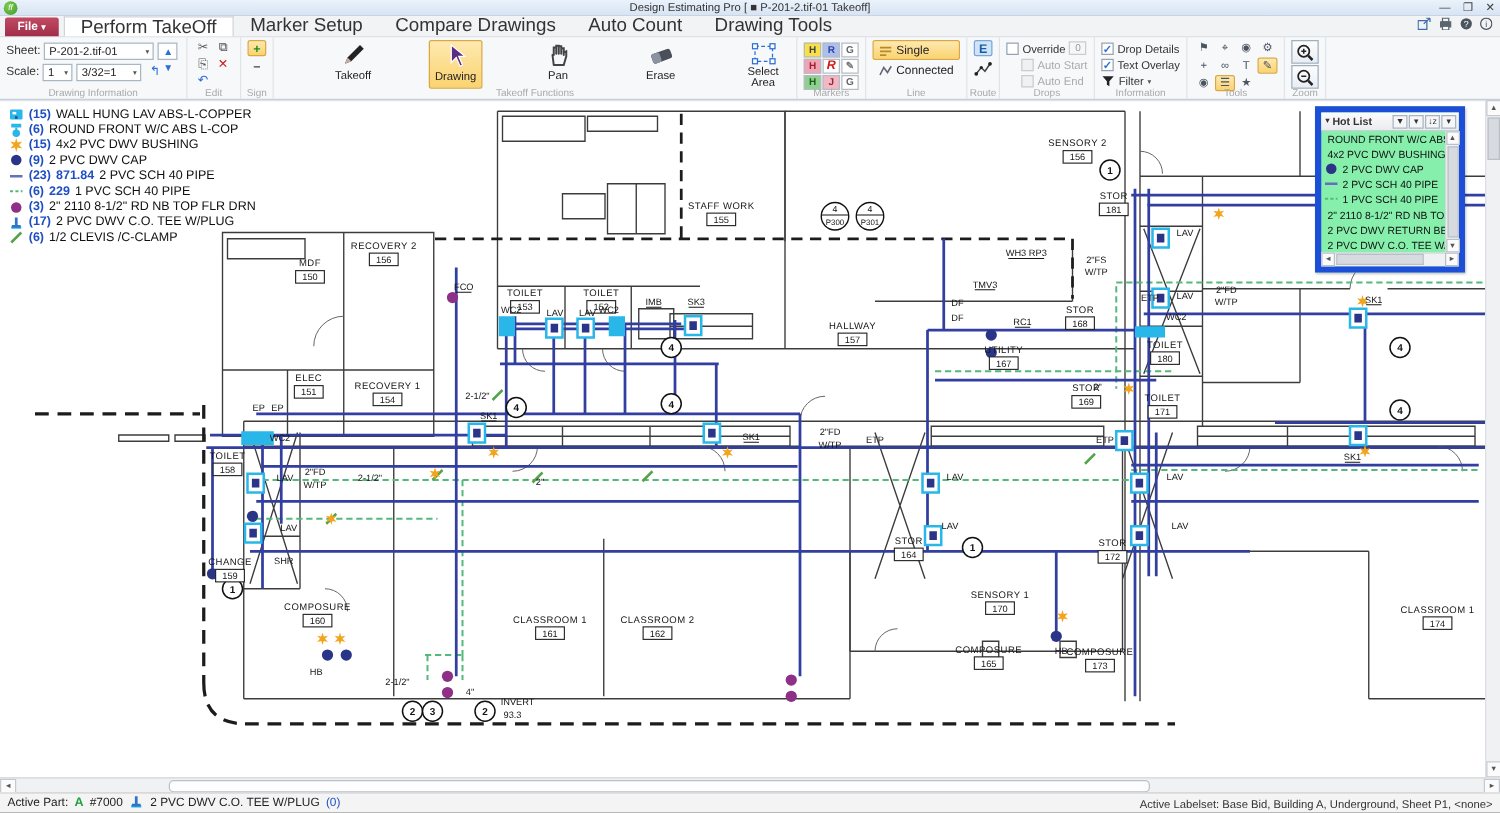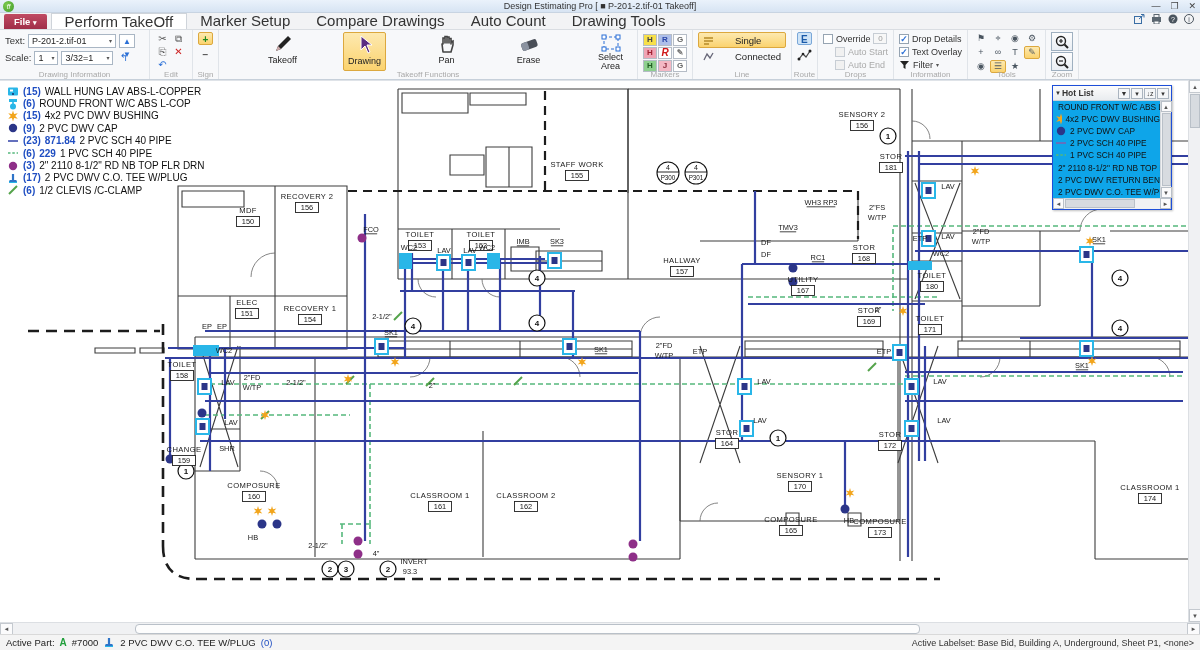--- a/index.html
+++ b/index.html
@@ -43,21 +43,21 @@
   .sqbtn { border:1px solid #a9b6c4; background:#fff; height:14px; width:16px; text-align:center;
     font-size:8px; color:#2a6fd6; line-height:13px; }
   .miniicon { width:15px; height:13px; font-size:10px; line-height:13px; text-align:center; color:#555; }
   .editgrid { display:grid; grid-template-columns:16px 16px; grid-auto-rows:13px; }
   .bigbtn { width:43px; text-align:center; font-size:9px; color:#222; padding-top:1px; border-radius:2px;margin-left:37px; }
   .bigbtn .bicon { height:22px; display:flex; align-items:center; justify-content:center; }
   .bigbtn.on { background:linear-gradient(#fde9b0,#fbd36f); border:1px solid #dca83e; }
   .tfrow { display:flex; gap:2px; }
   .mgrid { display:grid; grid-template-columns:repeat(3,14px); grid-auto-rows:12px; gap:1px; margin-top:2px; }
   .mcell { border:1px solid #b5bcc6; font-size:8px; font-weight:bold; text-align:center; line-height:10px; }
-  .linebtn { display:flex; align-items:center; gap:21px; height:16px; padding:0 4px; font-size:9.5px; border-radius:2px; border:1px solid transparent; }
+  .linebtn { display:flex; align-items:center; gap:3px; height:16px; padding:0 4px; font-size:9.5px; border-radius:2px; border:1px solid transparent; }
   .linebtn.on { background:linear-gradient(#fde9b0,#fbd36f); border-color:#dca83e; }
   .cbrow { display:flex; align-items:center; gap:3px; height:13px; font-size:9px; color:#333; }
   .cbrow.dis { color:#aaa;padding-left:12px; }
   .cb { width:10px; height:10px; border:1px solid #96a4b2; background:#fff; font-size:9px;
     line-height:9px; text-align:center; color:#2a6fd6; font-weight:bold; }
   .cb.dis { background:#f1f1f1; border-color:#c7cdd4; }
   .valbox { width:14px; height:11px; border:1px solid #c7cdd4; background:#f7f7f7; color:#999;
     font-size:8px; text-align:center; line-height:10px; }
   .toolgrid { display:grid; grid-template-columns:repeat(4,16px); grid-auto-rows:13px; gap:1px; }
   .tcell { font-size:9px; text-align:center; line-height:12px; color:#4a5560; border-radius:2px; }
@@ -65,22 +65,22 @@
   .zoombtn { width:22px; height:19px; border:1px solid #9fb0c0; background:linear-gradient(#fdfdfd,#e9eef4);
     display:flex; align-items:center; justify-content:center; margin-bottom:1px; }
 
   
   .canvas { position:absolute; top:80px; left:0; width:1188px; height:542px; background:#fff; overflow:hidden; border-top:1px solid #dfe3e8; }
   .legend { position:absolute; left:7px; top:4px; }
   .legrow { display:flex; align-items:center; gap:4px; height:12.4px; font-size:10px; color:#101010; white-space:nowrap; }
   .legrow .cnt { color:#1f4ec2; font-weight:bold; }
   .legrow svg { flex:0 0 auto; }
 
-  .hotlist { position:absolute; right:16px; top:4px; width:120px; background:#0ea5e9;
-    border:1px solid #1d4ed8; box-shadow:1px 1px 2px rgba(0,0,0,.25);margin-left:16px; }
+  .hotlist { position:absolute; right:16px; top:4px; width:120px; background:#86efac;
+    border:5px solid #1d4ed8; box-shadow:1px 1px 2px rgba(0,0,0,.25);margin-left:16px; }
   .hl-head { height:15px; background:linear-gradient(#fcfcfc,#e9ecef); border-bottom:1px solid #c9cfd6;
     display:flex; align-items:center; padding:0 2px; gap:1px; }
   .hl-title { font-size:8.5px; font-weight:bold; color:#333; flex:1; }
   .hl-btn { width:12px; height:11px; border:1px solid #aab4bf; background:#f4f6f8; font-size:7px;
     text-align:center; line-height:10px; color:#333; }
   .hl-body { display:flex; }
   .hl-list { flex:1; overflow:hidden; }
   .hl-row { display:flex; align-items:center; gap:3px; height:12.1px; font-size:8.3px;
     white-space:nowrap; overflow:hidden; padding-left:2px; color:#111; }
   .hl-vscroll { width:11px; border-left:1px solid #d3d8dd; background:#f0f1f3;
@@ -150,21 +150,21 @@
           <circle cx="5" cy="5" r="4.5" fill="none" stroke="#4a545e"></circle>
           <text x="5" y="7.5" font-size="7" fill="#4a545e" text-anchor="middle">i</text>
         </svg>
     </div>
   </div>
 
   <div class="ribbon">
 
     <div class="rgroup" style="width:150px">
       <div class="fieldrow">
-        <span class="flabel">Text:</span>
+        <span class="flabel">Sheet:</span>
         <div class="combo" style="width:88px">
           <span>P-201-2.tif-01</span>
             <span class="car">▾</span>
         </div>
         <div class="sqbtn">▲<br>▼</div>
       </div>
       <div class="fieldrow">
         <span class="flabel">Scale:</span>
         <div class="combo" style="width:24px">
           <span>1</span>

